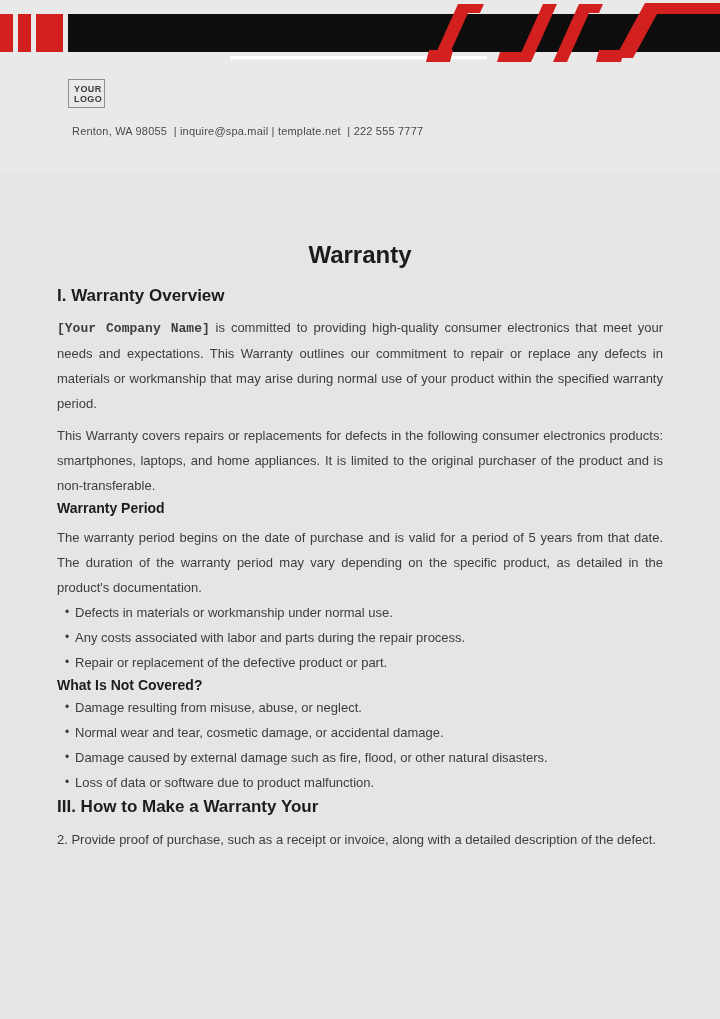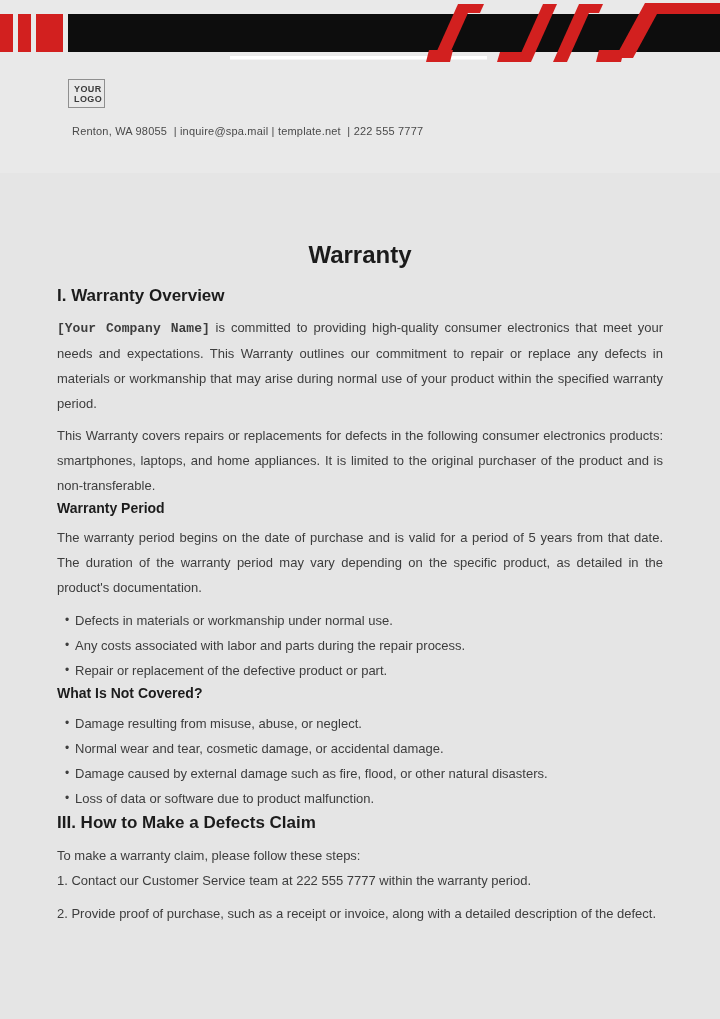--- a/index.html
+++ b/index.html
@@ -81,21 +81,21 @@
     text-justify: inter-word;
   }
   .sub-heading {
     margin: 0;
     font-size: 14px;
     line-height: 20px;
     font-weight: 700;
     color: #1c1c1c;
   }
   .bullet-list {
-    margin: 8px 0 0 0;
+    margin: 0 0 0 0;
     padding: 0 0 0 18px;
     list-style: none;
   }
   .bullet-list li {
     position: relative;
     font-size: 13px;
     line-height: 25px;
   }
   .bullet-list li::before {
     content: "•";
@@ -173,19 +173,17 @@
     </ul>
 
     <h3 class="sub-heading">What Is Not Covered?</h3>
     <ul class="bullet-list">
       <li>Damage resulting from misuse, abuse, or neglect.</li>
       <li>Normal wear and tear, cosmetic damage, or accidental damage.</li>
       <li>Damage caused by external damage such as fire, flood, or other natural disasters.</li>
       <li>Loss of data or software due to product malfunction.</li>
     </ul>
 
-    <h2 class="h2 h2-3">III. How to Make a Defects Claim</h2>
-    <p class="para step"><span>To make a warranty claim, please follow these steps:</span><br>
-      <span>1. Contact our Customer Service team at 222 555 7777 within the warranty period.</span></p>
+    <h2 class="h2 h2-3">III. How to Make a Warranty Your</h2>
     <p class="para step">2. Provide proof of purchase, such as a receipt or invoice, along with a detailed description of the defect.</p>
 
   </div>
 </div>
 
 </body></html>

